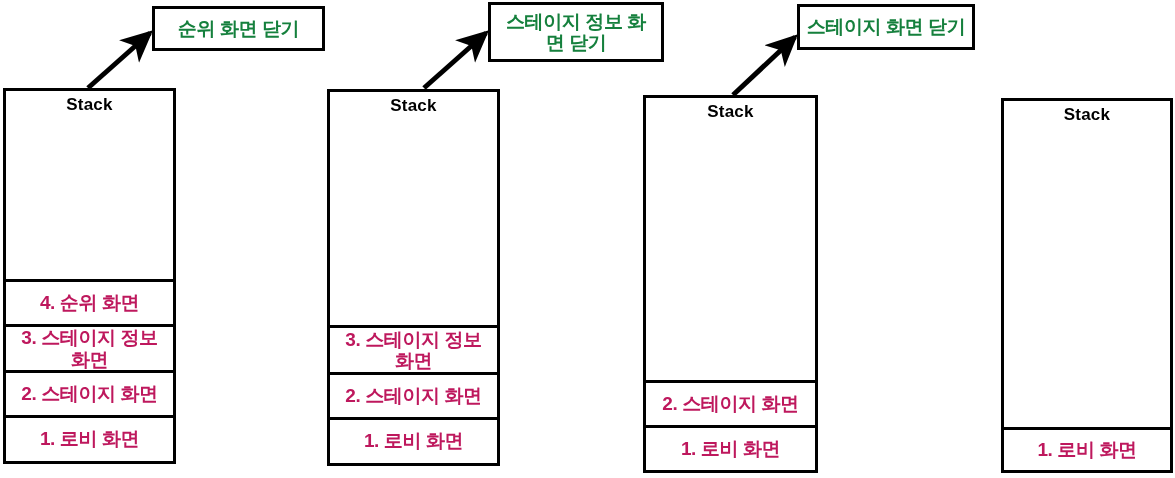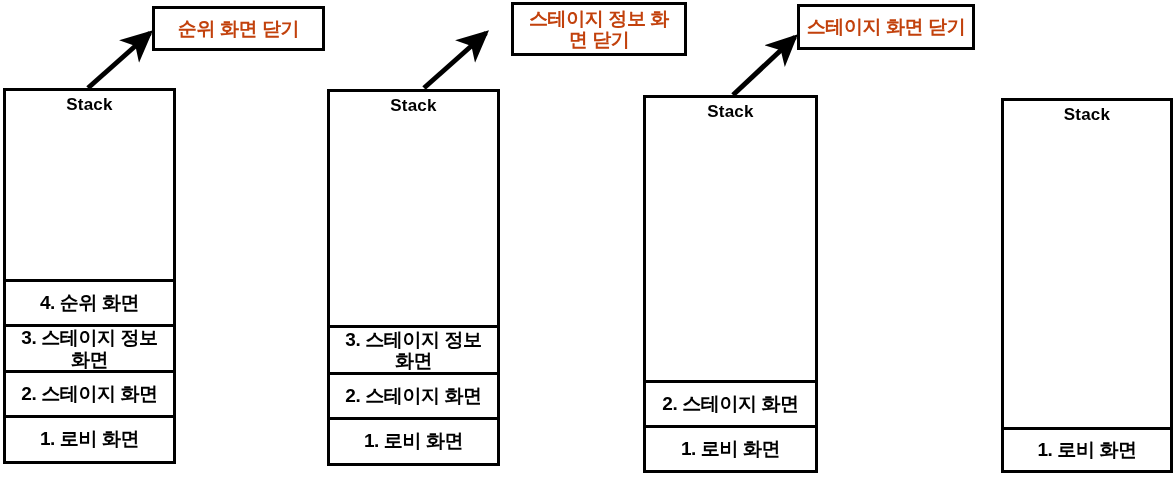--- a/index.html
+++ b/index.html
@@ -17,21 +17,21 @@
     background: #ffffff;
     overflow: hidden;
   }
 
   
   .callout {
     position: absolute;
     box-sizing: border-box;
     border: 3px solid #000000;
     background: #ffffff;
-    color: #c2410c;
+    color: #15803d;
     display: flex;
     align-items: center;
     justify-content: center;
     text-align: center;
     font-weight: bold;
     font-size: 19px;
     line-height: 1.12;
     letter-spacing: -0.4px;
     padding: 2px 6px;
     z-index: 3;
@@ -67,21 +67,21 @@
     border-top: 3px solid #000000;
     background: #ffffff;
     display: flex;
     align-items: center;
     justify-content: center;
     text-align: center;
     font-weight: bold;
     font-size: 19px;
     line-height: 1.1;
     letter-spacing: -0.4px;
-    color: #000000;
+    color: #be185d;
     padding: 0 13px;
   }
   .stack-frame.two-line {
     font-size: 19px;
     line-height: 1.12;
   }
 
   
   .arrow-layer {
     position: absolute;
@@ -106,21 +106,21 @@
     </defs>
     <line x1="88" y1="88" x2="150" y2="33" stroke="#000000" stroke-width="5" marker-end="url(#ah)"></line>
     <line x1="424" y1="88" x2="486" y2="33" stroke="#000000" stroke-width="5" marker-end="url(#ah)"></line>
     <line x1="733" y1="95" x2="795" y2="37" stroke="#000000" stroke-width="5" marker-end="url(#ah)"></line>
   </svg>
 
   <div class="callout" style="left:152px; top:6px; width:173px; height:45px;">
     <span>순위 화면 닫기</span>
   </div>
 
-  <div class="callout" style="left:511px; top:2px; width:176px; height:54px;">
+  <div class="callout" style="left:488px; top:2px; width:176px; height:60px;">
     <span>스테이지 정보 화면 닫기</span>
   </div>
 
   <div class="callout" style="left:797px; top:4px; width:178px; height:46px;justify-content:center;">
     <span>스테이지 화면 닫기</span>
   </div>
 
   <div class="stack" style="left:3px; top:88px; width:173px; height:376px;">
     <div class="stack-title">Stack</div>
     <div class="stack-spacer"></div>

